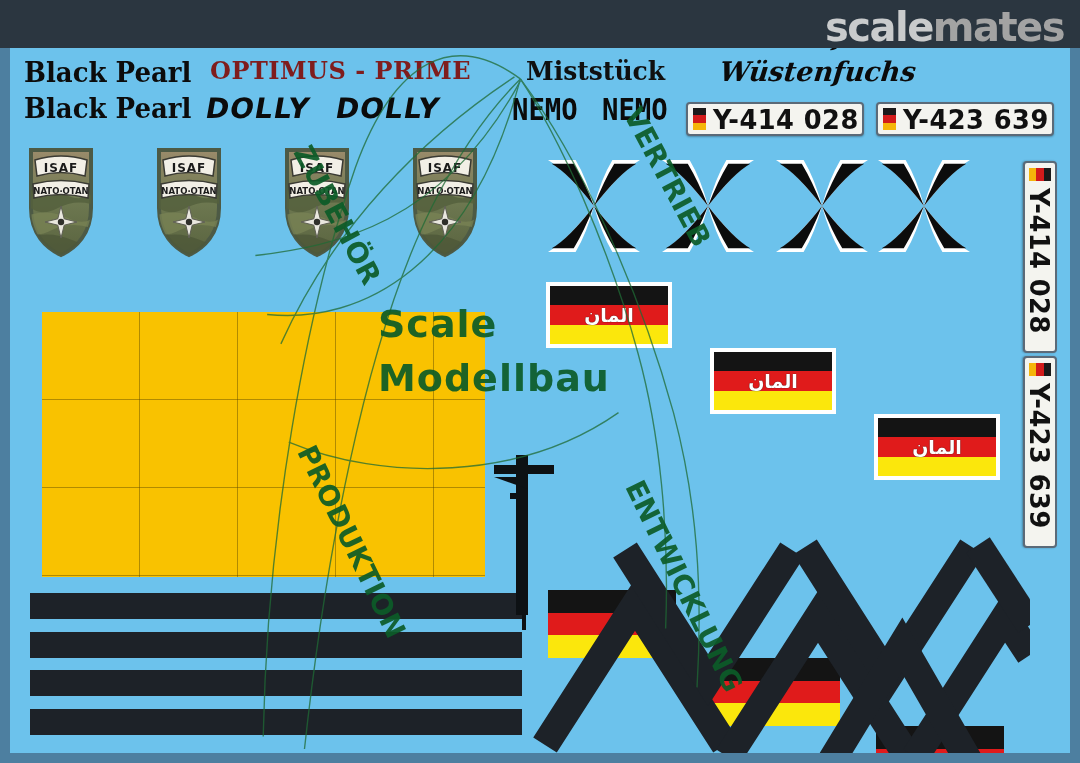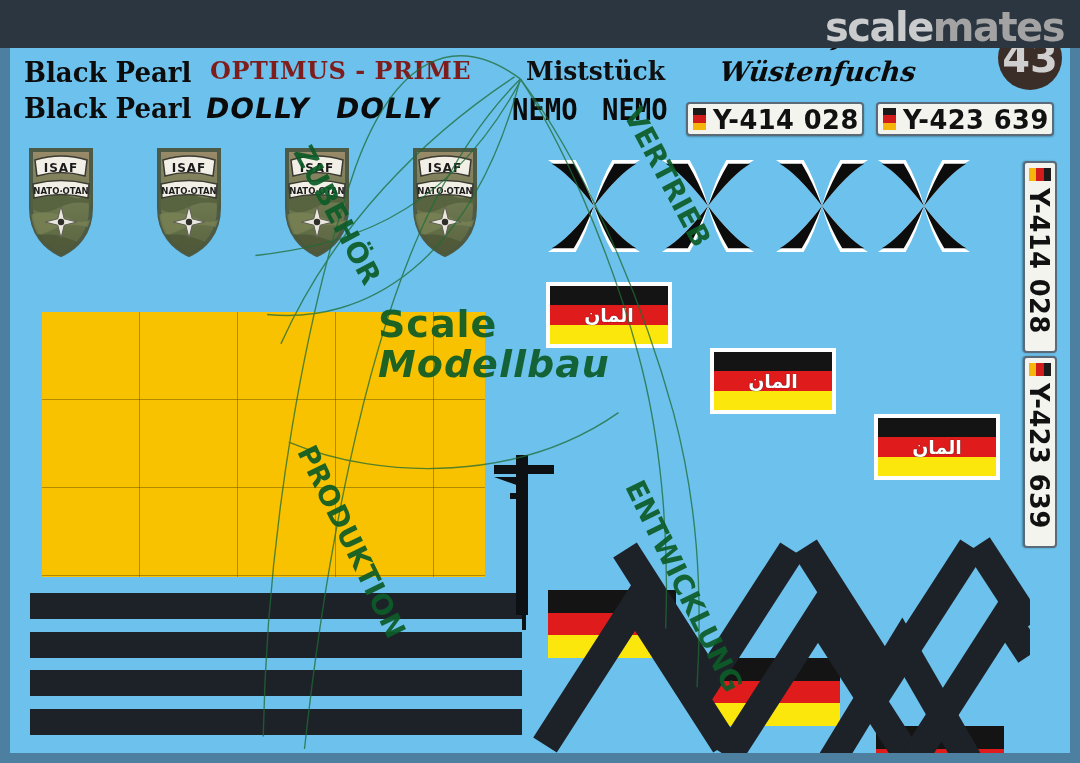--- a/index.html
+++ b/index.html
@@ -338,21 +338,21 @@
             <polyline points="95,55 178,185 262,55"></polyline>
             <polyline points="275,52 358,182 442,52"></polyline>
             <polyline points="448,50 500,130 500,130"></polyline>
 
             <polyline points="300,268 372,150 440,268"></polyline>
           </g>
         </svg>
       </div>
 
       <div class="wmtext wm-perfect" style="left:368px; top:282px;">Scale</div>
-      <div class="wmtext wm-perfect" style="left:368px; top:322px;font-style:italic;">Modellbau</div>
+      <div class="wmtext wm-perfect" style="left:368px; top:336px;">Modellbau</div>
 
       <div class="wmtext wm-diag" style="left:306px; top:120px; font-size:28px; transform:rotate(62deg); transform-origin:left top;">ZUBEHÖR</div>
       <div class="wmtext wm-diag" style="left:636px; top:82px; font-size:28px; transform:rotate(62deg); transform-origin:left top;">VERTRIEB</div>
       <div class="wmtext wm-diag" style="left:310px; top:420px; font-size:28px; transform:rotate(64deg); transform-origin:left top;">PRODUKTION</div>
       <div class="wmtext wm-diag" style="left:638px; top:455px; font-size:28px; transform:rotate(64deg); transform-origin:left top;">ENTWICKLUNG</div>
 
       <svg id="curves" viewBox="0 0 1080 743">
         <g fill="none" stroke="#1f6b35" stroke-width="1.4" opacity=".75">
           <path d="M258 730 C262 520 300 300 352 150 C392 40 452 10 520 60"></path>
           <path d="M300 743 C320 560 360 330 430 190 C470 110 510 70 520 60"></path>
@@ -361,20 +361,19 @@
           <path d="M262 300 C360 310 470 250 520 60"></path>
           <path d="M250 240 C330 230 440 210 520 62"></path>
           <path d="M284 430 C380 470 520 470 620 400"></path>
           <path d="M514 58 C420 120 330 210 276 330"></path>
         </g>
       </svg>
 
     </div>
   </div>
 
-  <div id="wm-badge">43</div>
 
   <div id="topbar"></div>
   <div id="wm-logo">
     <span class="s1">scale</span><span class="s2">mates</span>
   </div>
 
 </div>
 
 </body></html>

